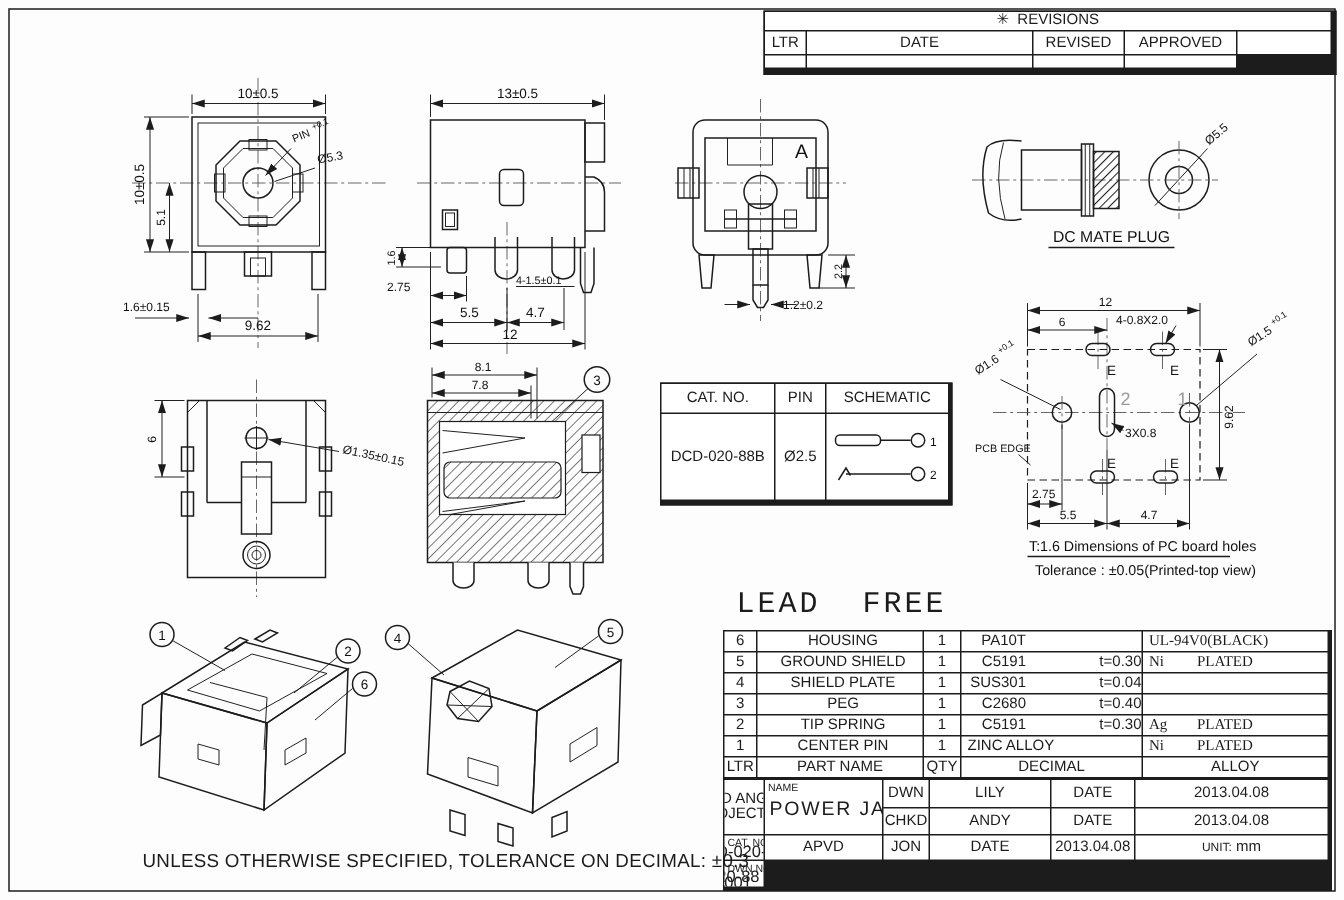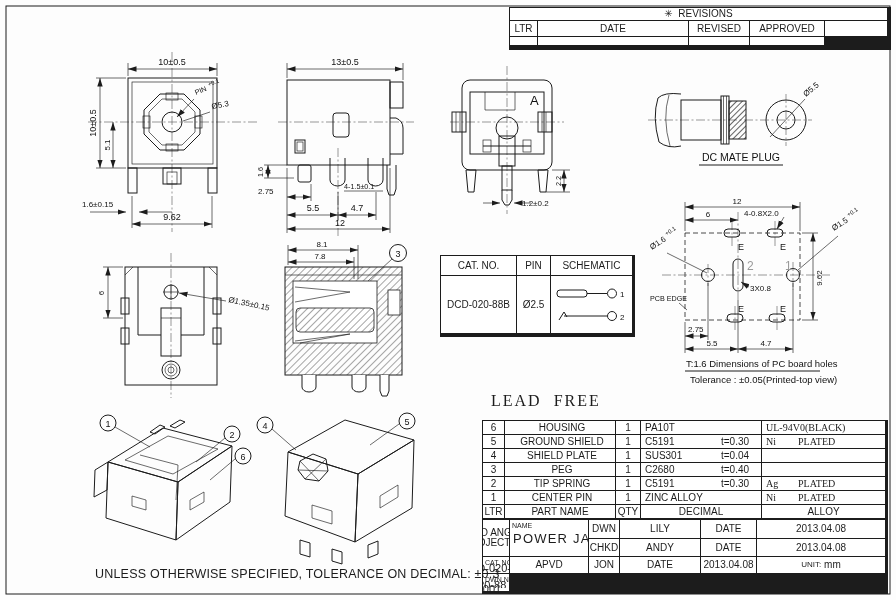--- a/index.html
+++ b/index.html
@@ -19,29 +19,29 @@
   .gray{fill:#9a9a9a;}
   
   .tbl{position:absolute;display:grid;background:#1c1c1c;gap:1px;border:1px solid #1c1c1c;}
   .tbl>div{background:#fff;display:flex;align-items:center;justify-content:center;
            font-size:10px;line-height:1;overflow:hidden;white-space:nowrap;}
   .al{justify-content:flex-start;padding-left:4px;}
   .s9{font-size:9px;} .s8{font-size:8px;}
   .lbl-corner{position:absolute;left:2px;top:2px;font-size:7px;}
   .rel{position:relative;}
   .matcell{display:flex;width:100%;}
-  .matname{flex:1;padding-left:4px;}
-  .matthk{width:52px;text-align:center;}
+  .matname{flex:1;padding-left:4px;text-align:right;}
+  .matthk{width:52px;text-align:right;margin-left:25px;}
   .rcell{display:flex;width:100%;font-family:Liberation Serif, serif;}
   .rmetal{width:28px;padding-left:4px;}
   .rmetal:empty{width:0;padding:0;}
   .rtext{flex:1;text-align:left;padding-left:4px;}
   .diagbg{background-image:linear-gradient(to top right,transparent 49.4%,#1c1c1c 49.4%,#1c1c1c 50.6%,transparent 50.6%);}
   .note{position:absolute;font-size:12.5px;letter-spacing:.2px;}
-  .leadfree{position:absolute;font-family:Liberation Serif, serif;font-size:16px;
+  .leadfree{position:absolute;font-family:Liberation Mono, monospace;font-size:20px;
             letter-spacing:2px;white-space:pre;}
   .serifco{font-family:"Liberation Serif",serif;font-size:16px;}
   .bigname{font-size:13px;letter-spacing:1.2px;}
   .sheetbox{position:absolute;right:1px;bottom:1px;top:14px;width:32px;border-left:1px solid #1c1c1c;
             display:flex;align-items:center;justify-content:center;font-size:11px;background:#fff;}
 </style>
 </head>
 <body>
 
 <div id="sheet">

